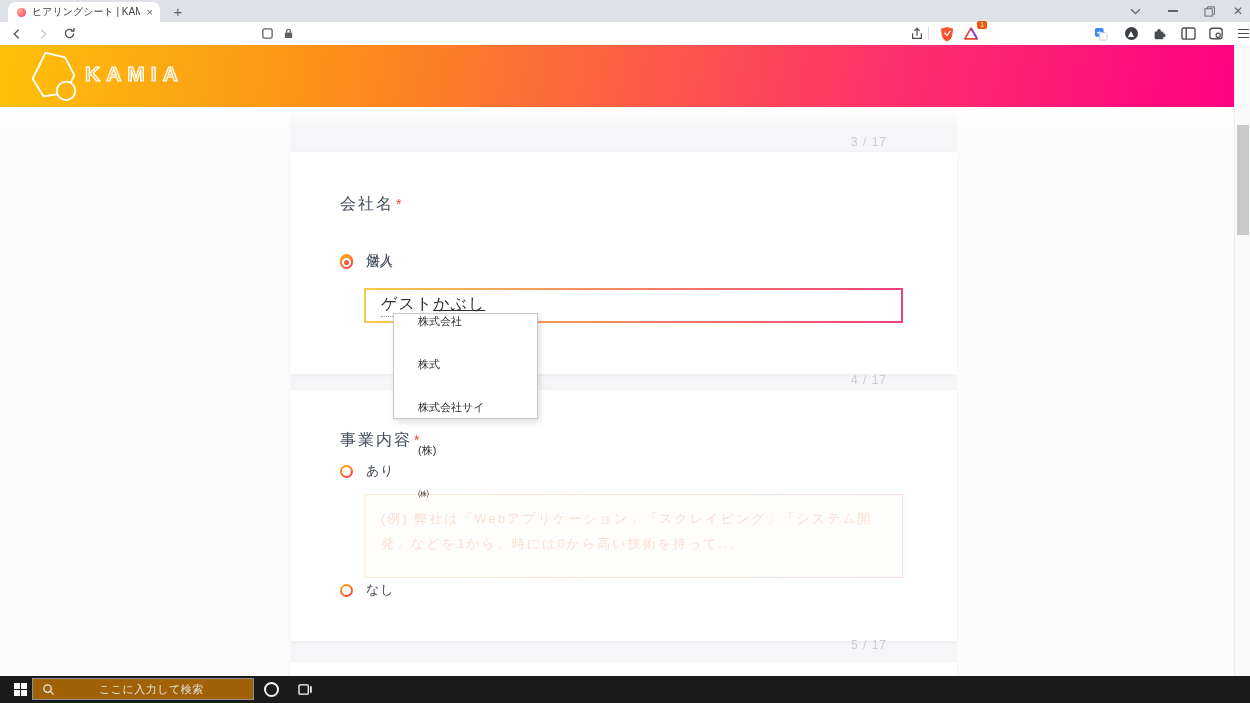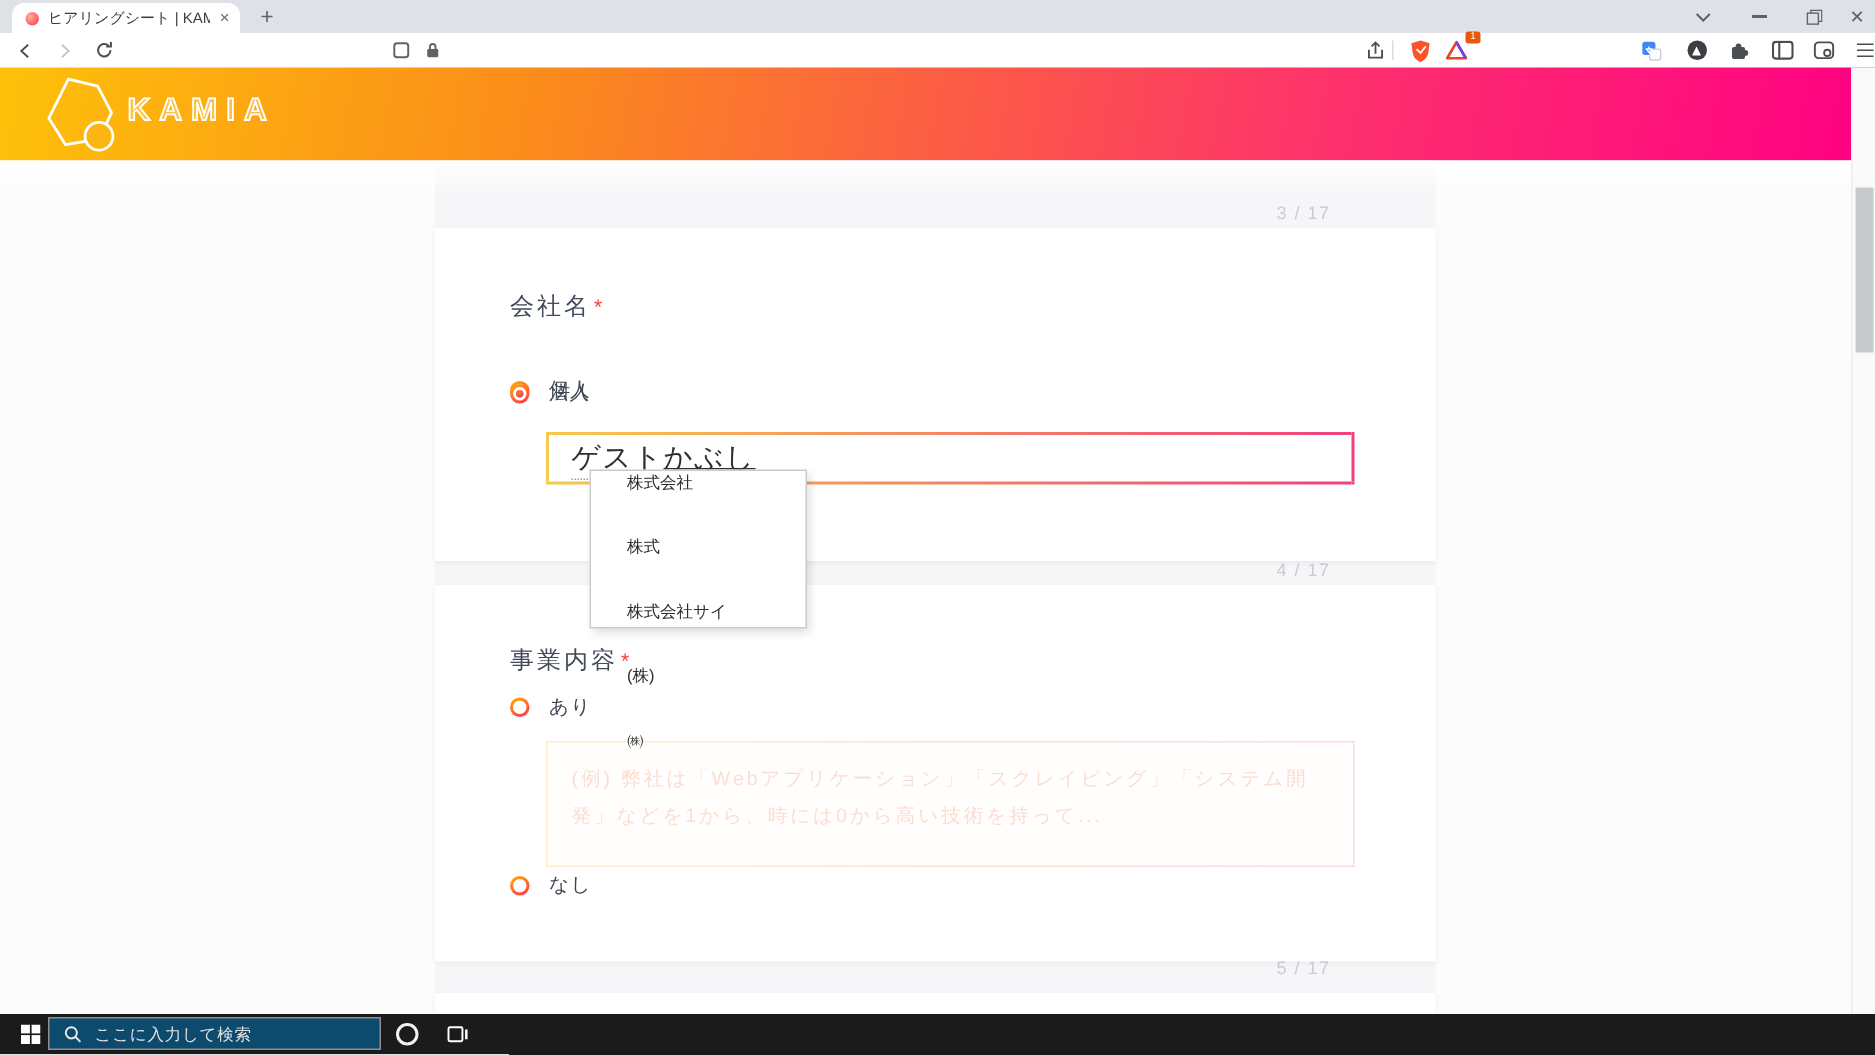--- a/index.html
+++ b/index.html
@@ -50,38 +50,38 @@
   #counter-4{top:266px;}
   #counter-5{top:531px;}
   .q-title{position:absolute;left:50px;font-size:16px;letter-spacing:2px;color:#414b5a;}
   .req{color:#f44336;margin-left:2px;font-size:14px;}
   .radio-row{position:absolute;left:50px;display:flex;align-items:center;cursor:default;}
   .radio{position:relative;width:13px;height:13px;border-radius:50%;background:linear-gradient(150deg,#ffb300,#ff2d55);flex:0 0 auto;}
   .radio::before{content:"";position:absolute;inset:2px;border-radius:50%;background:#fff;}
   .radio.selected::after{content:"";position:absolute;inset:4px;border-radius:50%;background:radial-gradient(circle at 40% 35%,#ff7a3c,#ef2d52);}
   .radio-label{font-size:13px;color:#3f4652;letter-spacing:1px;margin-left:13px;}
 
-  .company-input{position:absolute;left:74px;top:136px;width:539px;height:35px;box-sizing:border-box;background:#fff;border:2px solid;border-image:linear-gradient(90deg,#F6C94A,#F0417E) 1;display:flex;align-items:center;padding-left:15px;font-size:19px;color:#2f2f2f;letter-spacing:1px;}
+  .company-input{position:absolute;left:74px;top:136px;width:539px;height:35px;box-sizing:border-box;background:#fff;border:2px solid;border-image:linear-gradient(90deg,#F6C94A,#F0417E) 1;display:flex;align-items:center;padding-left:15px;font-size:16px;color:#2f2f2f;letter-spacing:1px;}
   .ime-committed{border-bottom:1px dotted #9aa0a8;padding-bottom:1px;}
   .ime-composing{border-bottom:2px solid #4a4f57;padding-bottom:0;text-decoration:underline;}
 
   .ime-dropdown{position:absolute;left:393px;top:206px;width:143px;height:104px;background:#fff;border:1px solid #c9c9c9;box-shadow:2px 3px 6px rgba(0,0,0,.13);z-index:5;display:flex;flex-direction:column;gap:28px;}
   .ime-item{flex:1;display:flex;align-items:center;padding-left:24px;font-size:11px;color:#2d2d2d;}
 
   .biz-textarea{position:absolute;left:74px;top:104px;width:539px;height:84px;box-sizing:border-box;background:#fffefd;border:1px solid;border-image:linear-gradient(90deg,rgba(247,203,96,.6),rgba(240,98,146,.45)) 1;resize:none;outline:none;padding:12px 16px;font-family:"Liberation Sans","DejaVu Sans",sans-serif;font-size:13px;letter-spacing:2px;line-height:1.9;color:#e79c72;opacity:.55;}
   .biz-textarea::placeholder{color:rgba(240,146,106,.55);}
 
   
   .scrollbar{position:absolute;right:0;top:45px;width:16px;height:631px;background:#fafafa;border-left:1px solid #ededed;box-sizing:border-box;}
   .scroll-thumb{position:absolute;left:2px;top:80px;width:12px;height:110px;background:#c7c9cb;}
 
   
   .taskbar{position:absolute;left:0;top:676px;width:1250px;height:27px;background:#1b1b1c;display:flex;align-items:center;}
   .start-btn{width:40px;height:27px;display:flex;align-items:center;justify-content:center;}
-  .tb-search{position:absolute;left:32px;top:2px;width:222px;height:22px;box-sizing:border-box;background:#0c4a6e;border:1px solid #8f8f8f;display:flex;align-items:center;}
+  .tb-search{position:absolute;left:32px;top:2px;width:222px;height:22px;box-sizing:border-box;background:#a16207;border:1px solid #8f8f8f;display:flex;align-items:center;gap:36px;}
   .tb-search-text{font-size:11px;color:#e2e2e2;margin-left:8px;letter-spacing:.5px;}
   .tb-ic{position:absolute;top:0;height:27px;display:flex;align-items:center;justify-content:center;width:30px;}
   .cortana-circle{width:11px;height:11px;border:2px solid #f2f2f2;border-radius:50%;}
 </style>
 </head>
 <body>
 
 <div id="screen">
 
   <div class="tabstrip">

